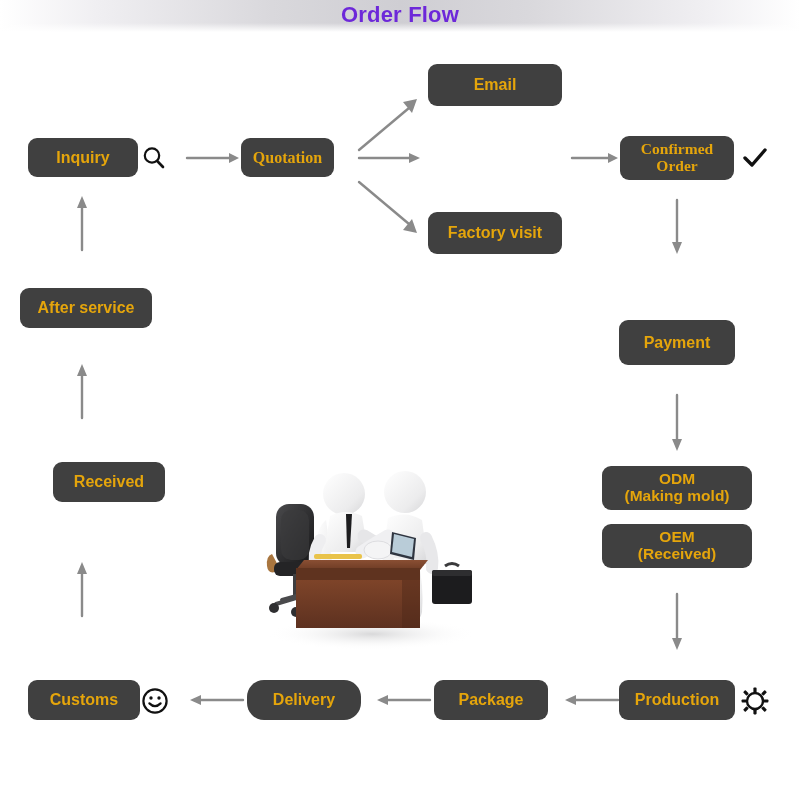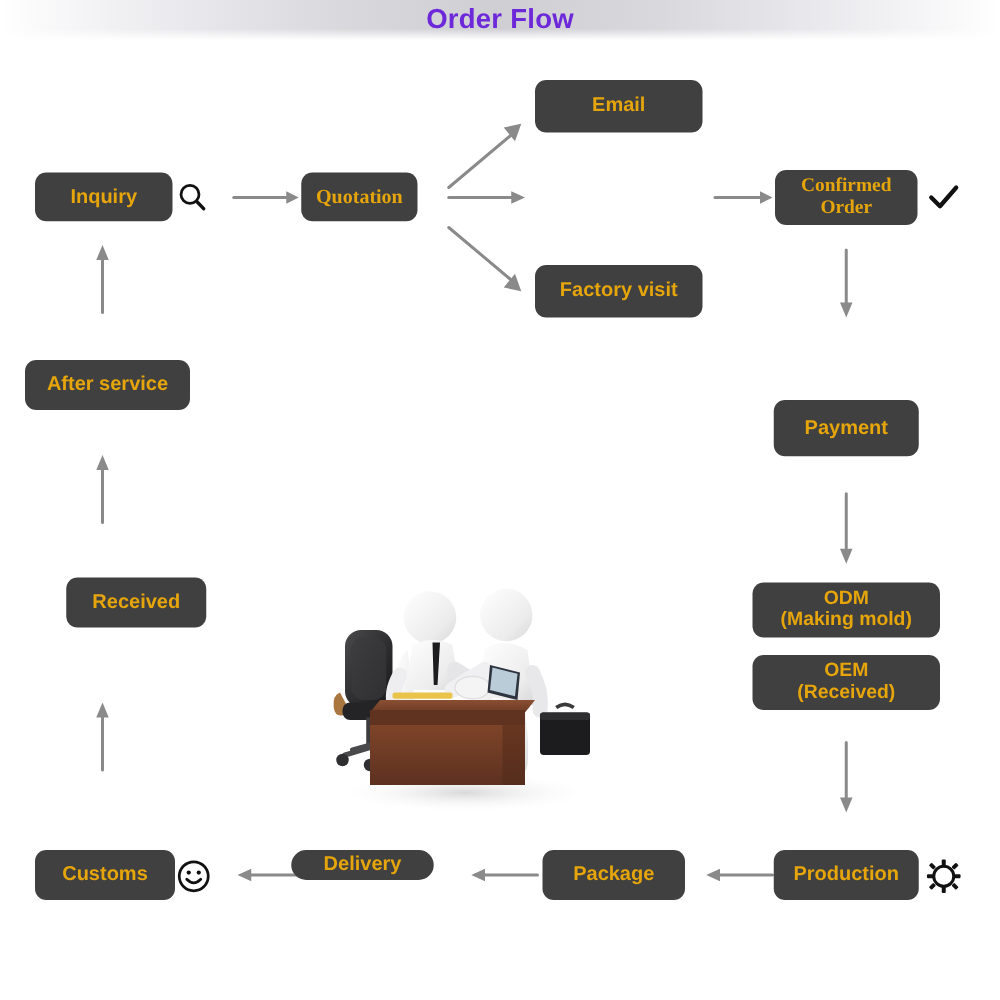--- a/index.html
+++ b/index.html
@@ -300,21 +300,21 @@
   <div class="pill small" style="left:602px; top:466px; width:150px; height:44px;">ODM
 (Making mold)</div>
 
   <div class="pill small" style="left:602px; top:524px; width:150px; height:44px;">OEM
 (Received)</div>
 
   <div class="pill" style="left:619px; top:680px; width:116px; height:40px;">Production</div>
 
   <div class="pill" style="left:434px; top:680px; width:114px; height:40px;">Package</div>
 
-  <div class="pill" style="left:233px; top:680px; width:114px; height:24px;border-radius:17px;">Delivery</div>
+  <div class="pill" style="left:247px; top:680px; width:114px; height:40px;border-radius:17px;">Delivery</div>
 
   <div class="pill" style="left:28px; top:680px; width:112px; height:40px;">Customs</div>
 
   <div class="pill" style="left:28px; top:462px; width:112px; height:40px;margin-left:25px;">Received</div>
 
   <div class="pill" style="left:20px; top:288px; width:132px; height:40px;">After service</div>
 
   <div class="icon" style="left:140px; top:144px; width:28px; height:28px;">
     <svg width="26" height="26" viewBox="0 0 26 26">
       <circle cx="11" cy="10.5" r="7.2" fill="none" stroke="#111111" stroke-width="2.2"></circle>

